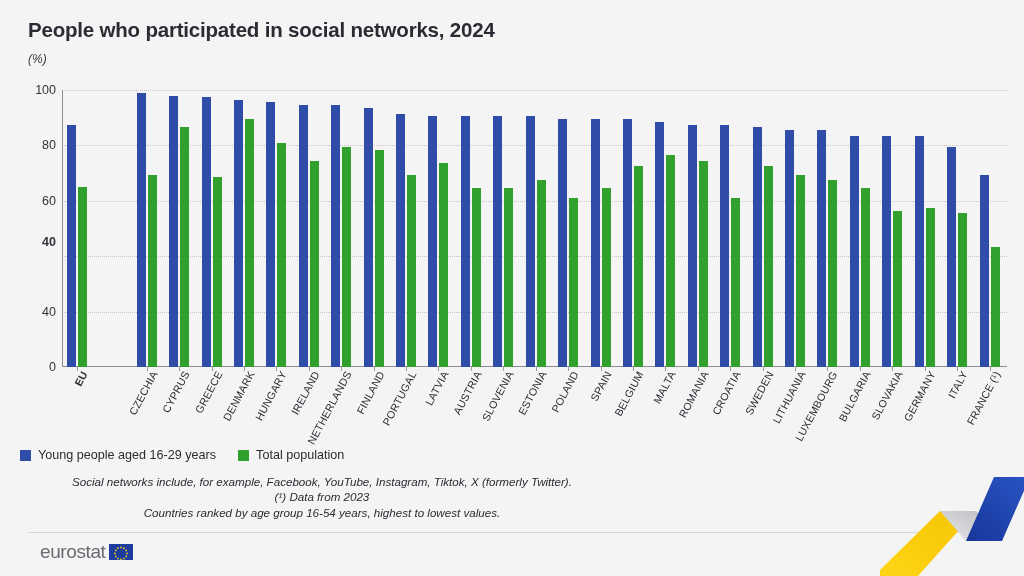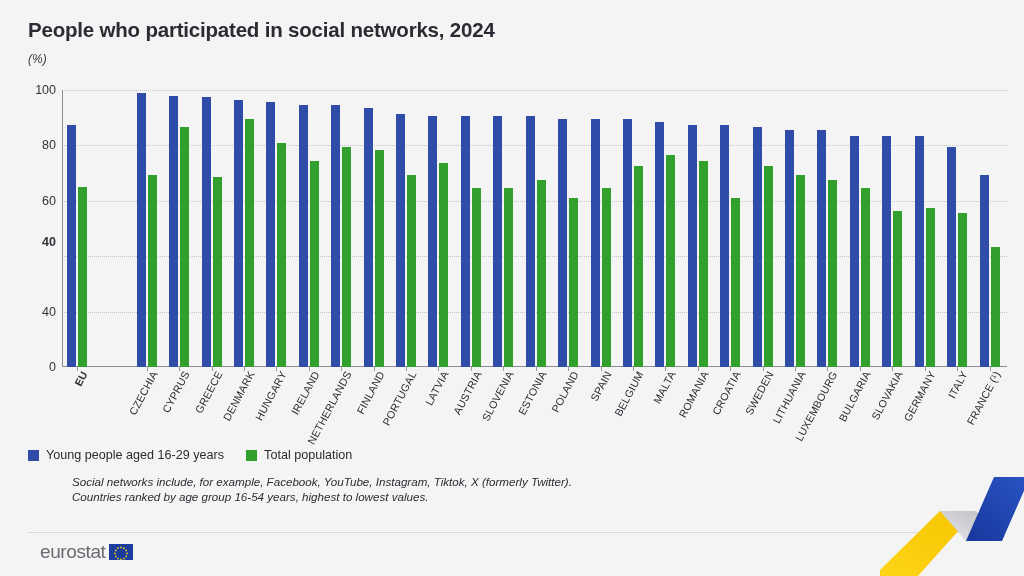--- a/index.html
+++ b/index.html
@@ -10,20 +10,21 @@
     width: 1024px;
     height: 576px;
     background: #f4f4f4;
     font-family: "Liberation Sans", sans-serif;
     overflow: hidden;
     position: relative;
   }
   #root {
     position: absolute;
     inset: 0;
+    text-align: center;
   }
 
   
   .title {
     position: absolute;
     left: 28px;
     top: 18px;
     font-size: 20.5px;
     font-weight: bold;
     color: #2b2b33;
@@ -130,21 +131,21 @@
     white-space: nowrap;
     transform-origin: left top;
     transform: rotate(-62deg) translate(-100%, 0);
     letter-spacing: 0.2px;
   }
   .cat.bold { font-weight: bold; }
 
   
   .legend {
     position: absolute;
-    left: 28px;
+    left: 20px;
     top: 448px;
     display: flex;
     align-items: center;
     gap: 22px;
   }
   .legend-item {
     display: flex;
     align-items: center;
     gap: 7px;
   }
@@ -416,20 +417,21 @@
         <span class="legend-label">Young people aged 16-29 years</span>
       </div>
       <div class="legend-item">
         <span class="swatch" style="background: rgb(49, 160, 44);"></span>
         <span class="legend-label">Total population</span>
       </div>
     </div>
 
   <div class="notes" id="notes">
       <div class="note-line">Social networks include, for example, Facebook, YouTube, Instagram, Tiktok, X (formerly Twitter).</div>
+      <div class="note-line">(¹) Data from 2023</div>
       <div class="note-line">Countries ranked by age group 16-54 years, highest to lowest values.</div>
     </div>
 
   <div class="footer-rule"></div>
 
   <div class="logo">
     <span class="logo-text">eurostat</span>
     <span class="eu-flag">
       <svg width="24" height="16" viewBox="0 0 24 16" aria-hidden="true">
         <rect width="24" height="16" fill="#1d3d9e"></rect>

